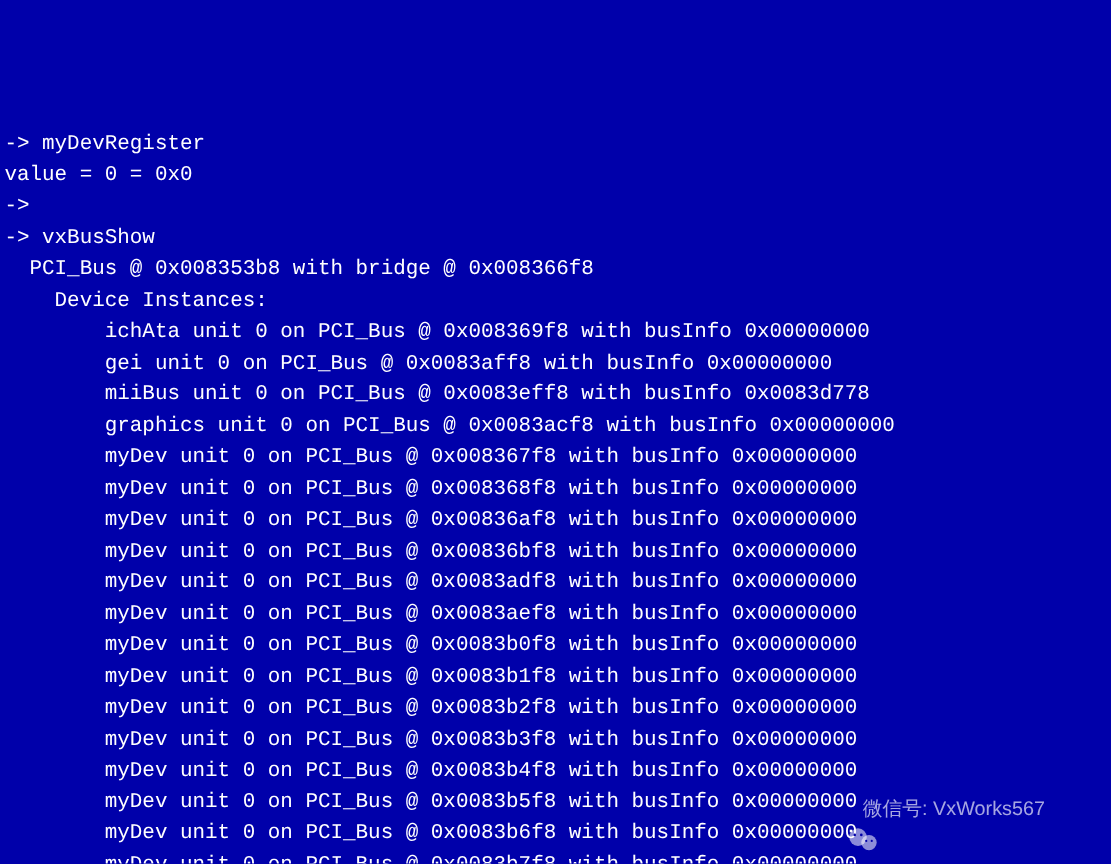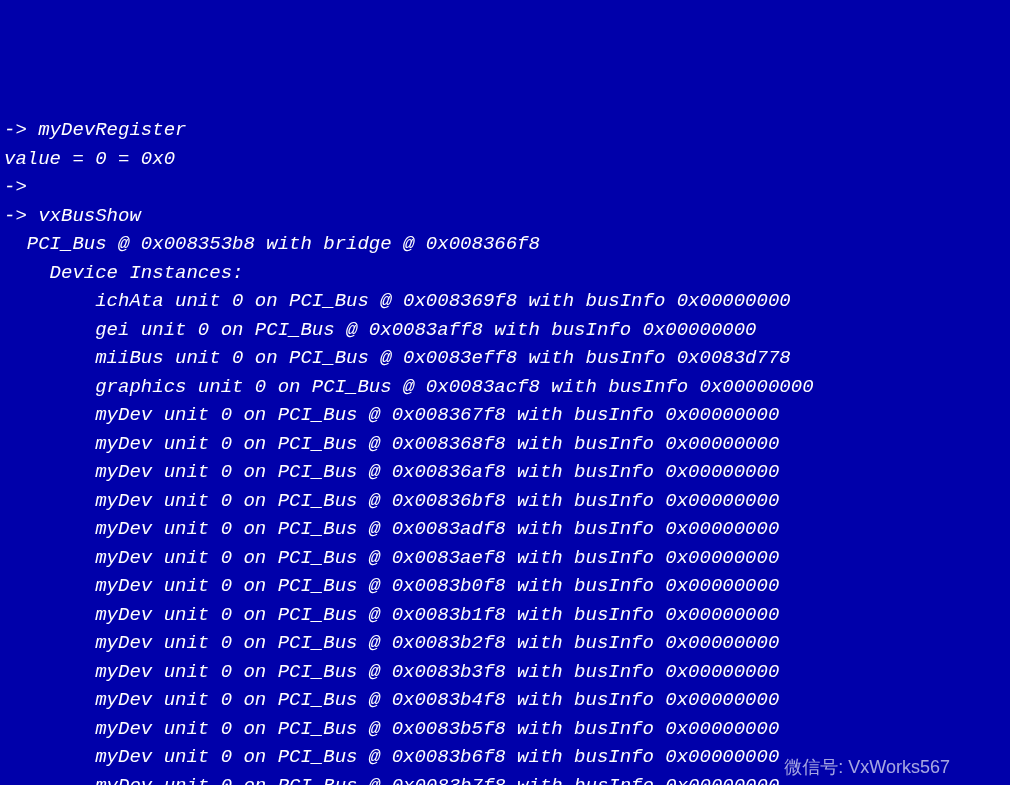--- a/index.html
+++ b/index.html
@@ -18,25 +18,24 @@
       height: 785px;
       overflow: hidden;
       white-space: pre;
       position: relative;
     }
     .terminal {
       white-space: pre;
     }
     .line {
       display: block;
-      font-style: italic;
     }
     .watermark {
       position: absolute;
-      bottom: 4px;
+      bottom: 36px;
       right: 60px;
       display: flex;
       align-items: center;
       gap: 5px;
       font-size: 18px;
       color: rgba(255,255,255,0.65);
       font-family: sans-serif;
     }
     .wechat-icon {
       width: 28px;

